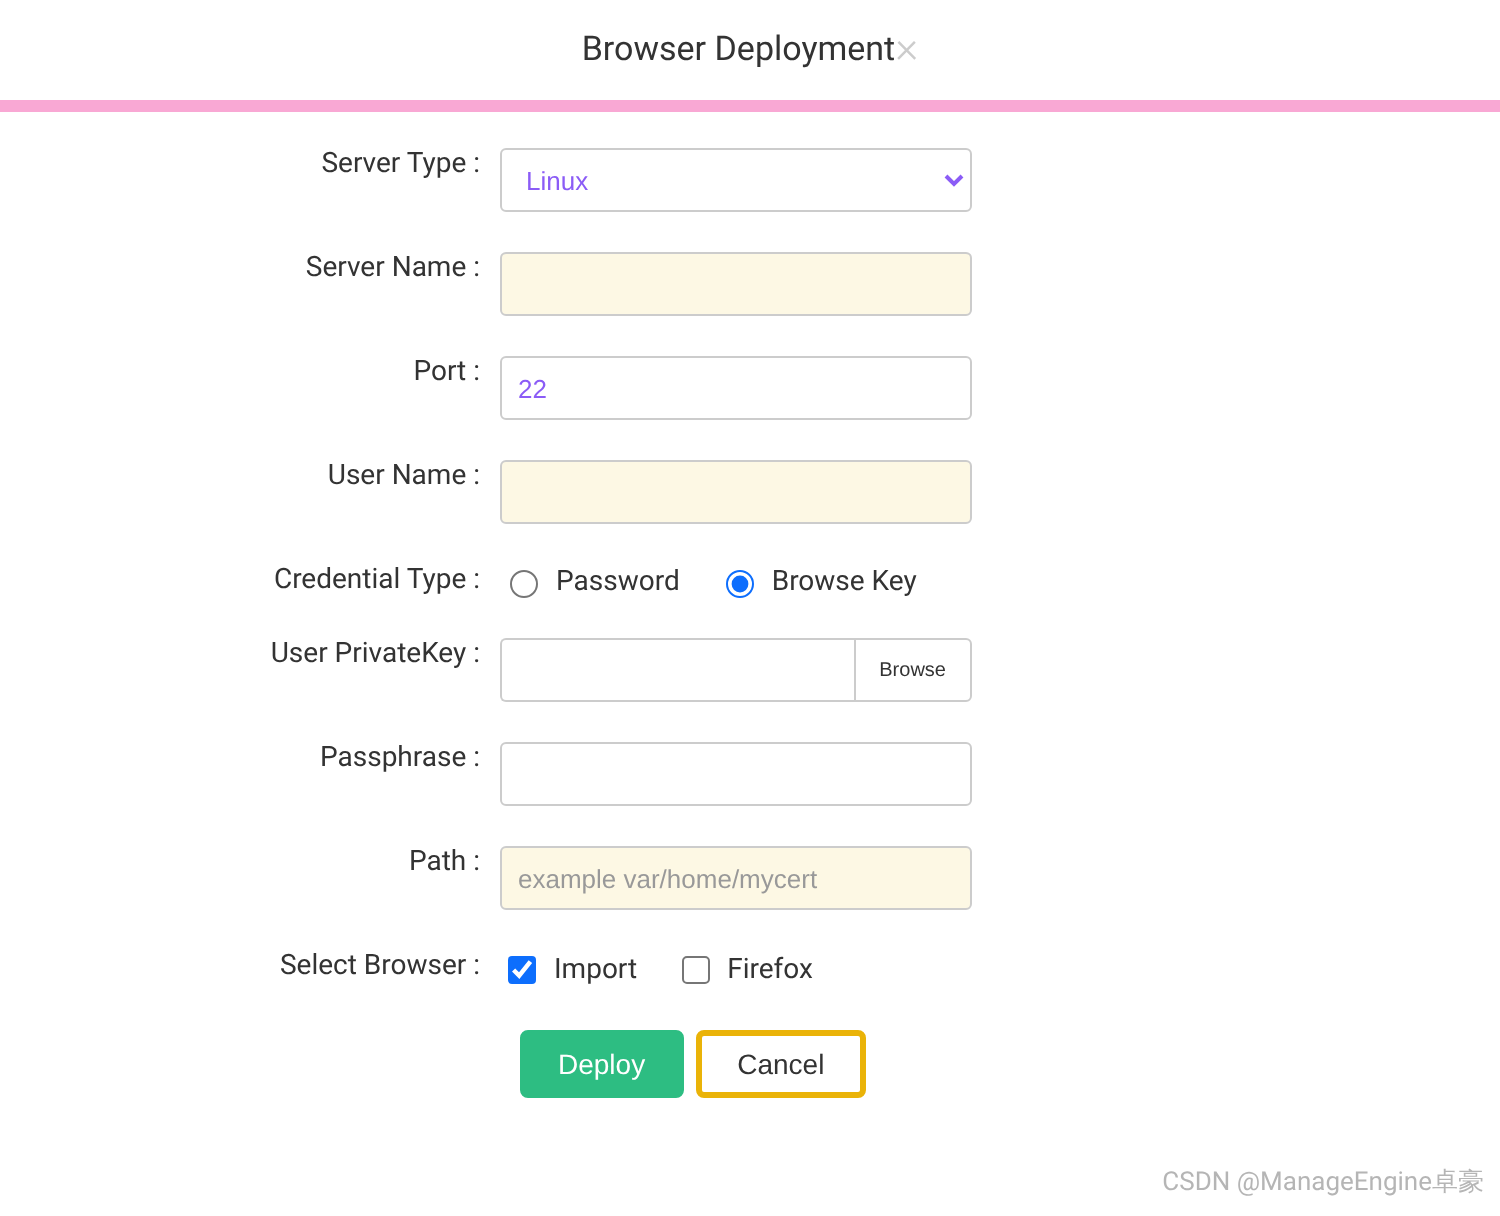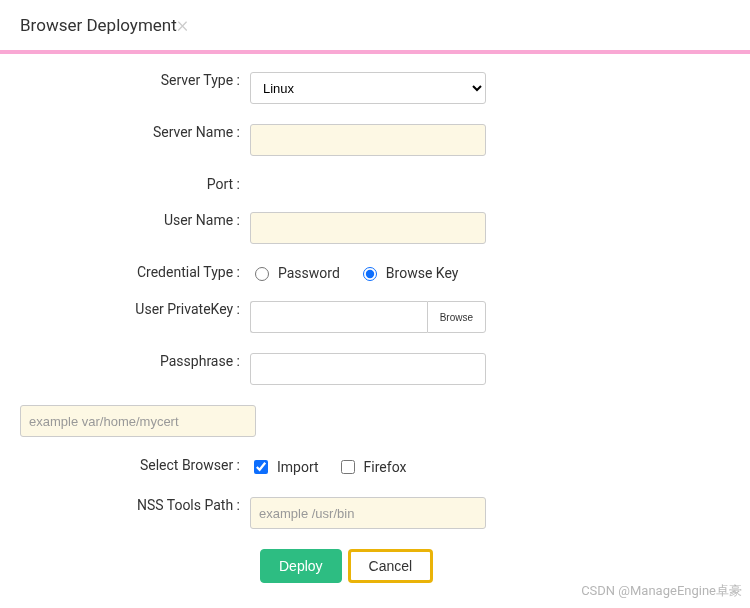--- a/index.html
+++ b/index.html
@@ -9,23 +9,23 @@
     font-size: 14px;
     color: #333;
     background: #fff;
     width: 750px;
     height: 608px;
     overflow: hidden;
     position: relative;
   }
   .modal-header {
     padding: 14px 20px;
-    border-bottom: 4px solid #f9a8d4;
-    display: flex;
-    justify-content: flex-start;
+    border-bottom: 6px solid #f9a8d4;
+    display: flex;
+    justify-content: center;
     align-items: center;
   }
   .modal-title {
     font-size: 17px;
     font-weight: 400;
     color: #333;
   }
   .close-btn {
     font-size: 22px;
     color: #ccc;
@@ -57,21 +57,21 @@
     gap: 14px;
   }
   select.form-input, input.form-input {
     width: 236px;
     height: 32px;
     padding: 4px 8px;
     border: 1px solid #ccc;
     border-radius: 3px;
     font-size: 13px;
     background: #fff;
-    color: #000000;
+    color: #8b5cf6;
   }
   input.required-empty {
     background: #fdf8e4;
   }
   input.form-input::placeholder {
     color: #999;
   }
   .file-group {
     display: flex;
     width: 236px;
@@ -165,20 +165,21 @@
     </select>
   </div>
 
   <div class="form-row">
     <div class="form-label">Server Name :</div>
     <input type="text" class="form-input required-empty" value="" style="">
   </div>
 
   <div class="form-row">
     <div class="form-label">Port :</div>
+    <input type="text" class="form-input" value="22" style="">
   </div>
 
   <div class="form-row">
     <div class="form-label">User Name :</div>
     <input type="text" class="form-input required-empty" value="" style="">
   </div>
 
   <div class="form-row">
     <div class="form-label">Credential Type :</div>
     <div class="form-control-wrap radio-group">
@@ -196,37 +197,34 @@
       <button class="browse-btn">Browse</button>
     </div>
   </div>
 
   <div class="form-row">
     <div class="form-label">Passphrase :</div>
     <input type="password" class="form-input" value="" style="">
   </div>
 
   <div class="form-row">
+    <div class="form-label">Path :</div>
     <input type="text" class="form-input required-empty" placeholder="example var/home/mycert" style="">
   </div>
 
   <div class="form-row">
     <div class="form-label">Select Browser :</div>
     <div class="form-control-wrap checkbox-group">
       <input type="checkbox" checked="" style="">
       <label>Import</label>
       <input type="checkbox" style="">
       <label>Firefox</label>
     </div>
   </div>
 
-  <div class="form-row">
-    <div class="form-label">NSS Tools Path :</div>
-    <input type="text" class="form-input required-empty" placeholder="example /usr/bin" style="">
-  </div>
 
   <div class="btn-row">
     <button class="btn btn-primary">Deploy</button>
     <button class="btn btn-default">Cancel</button>
   </div>
 
 </div>
 
 <div class="watermark">CSDN @ManageEngine卓豪</div>
 

